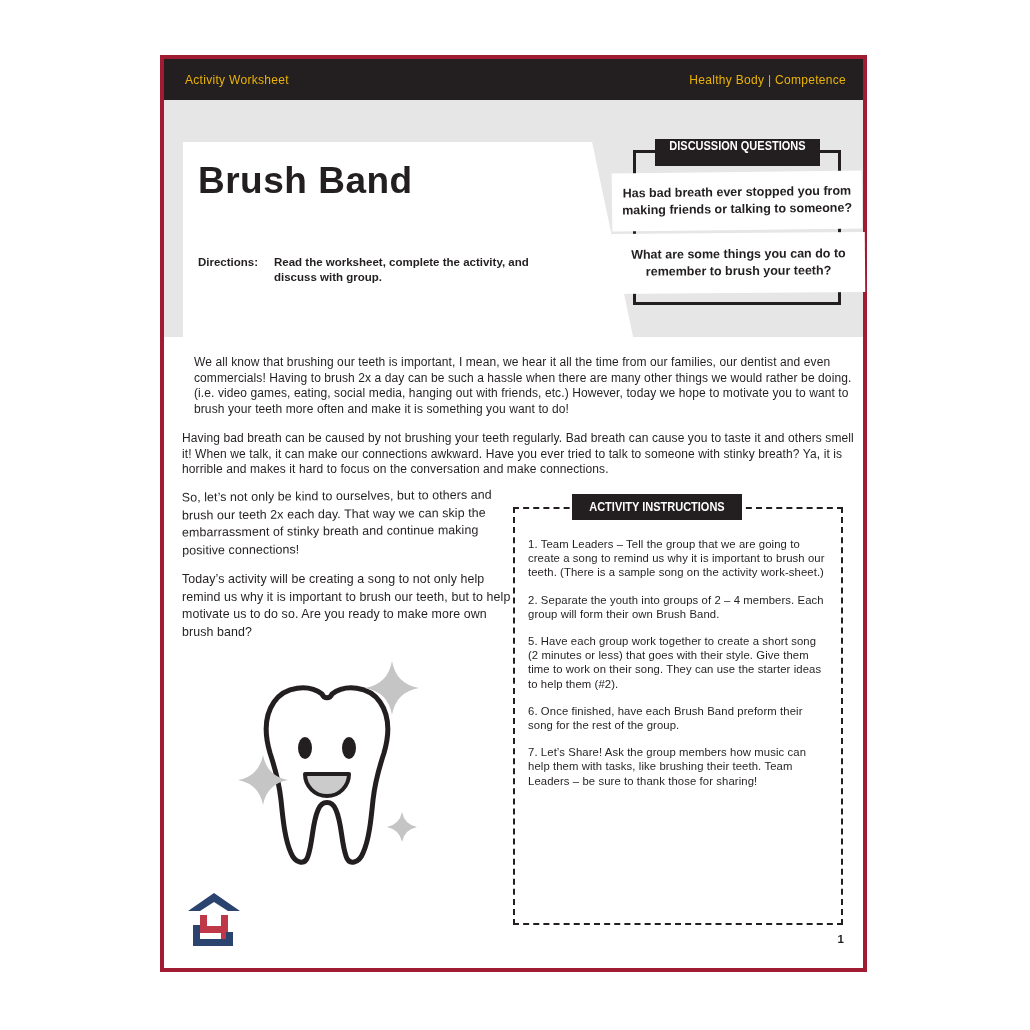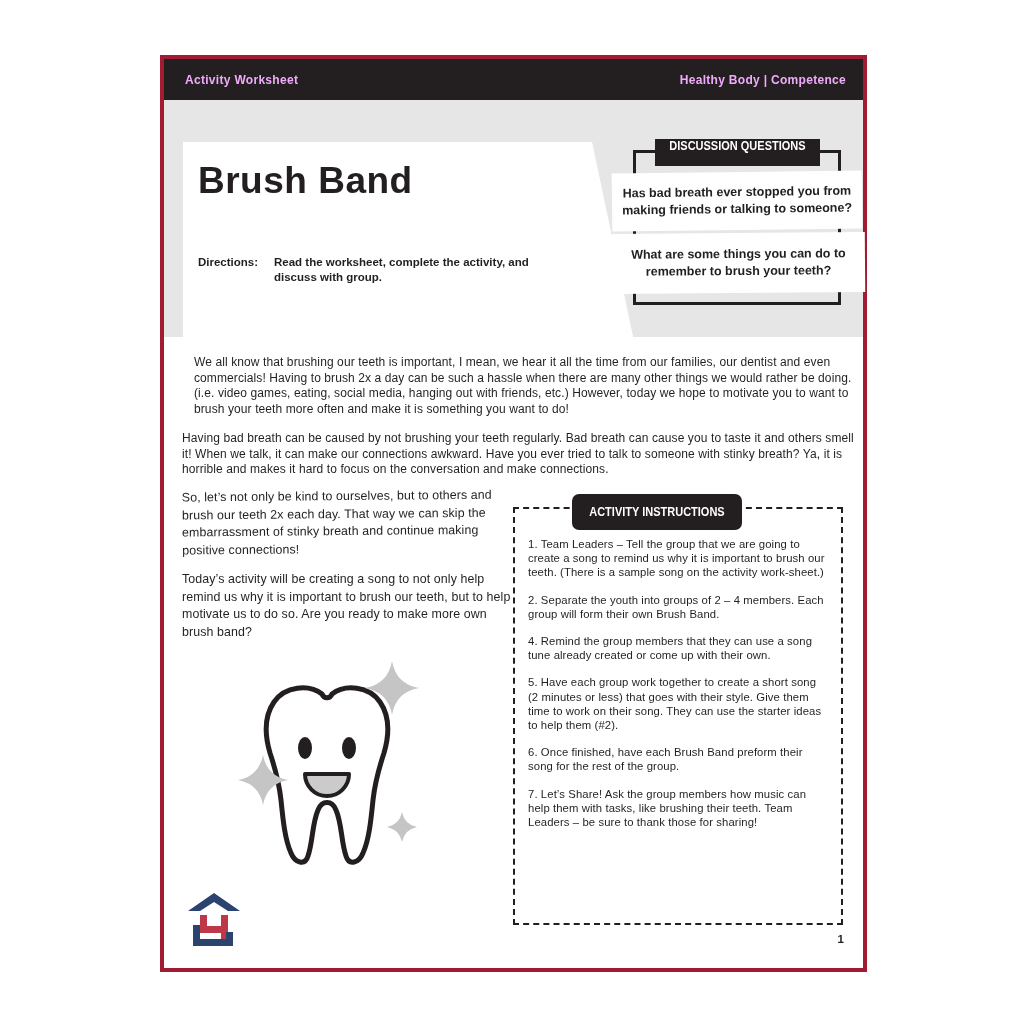--- a/index.html
+++ b/index.html
@@ -10,21 +10,21 @@
   }
   .doc {
     position:absolute; left:160px; top:55px; width:707px; height:917px;
     border:4px solid #a11c33; background:#ffffff;
   }
   
   .header-bar {
     position:absolute; left:0; top:0; width:100%; height:41px; background:#231f20;
     display:flex; align-items:center; justify-content:space-between; padding:0 17px 0 21px;
   }
-  .header-bar span { color:#f0abfc; font-size:12px; font-weight:bold; letter-spacing:.3px; }
+  .header-bar span { color:#eab308; font-size:12px; font-weight:normal; letter-spacing:.3px; }
   
   .gray-band { position:absolute; left:0; top:41px; width:100%; height:237px; background:#e7e6e6; }
   
   .title-card {
     position:absolute; left:19px; top:83px; width:452px; height:204px; background:#ffffff;
     clip-path:polygon(0 0, 90.5% 0, 100% 100%, 0 100%);
   }
   .title-card h1 { position:absolute; left:15px; top:18px; font-size:37px; font-weight:800; letter-spacing:.5px; color:#231f20; }
   .meta-row { position:absolute; left:15px; display:flex; font-size:11.5px; font-weight:bold; line-height:14.5px; }
   .meta-row .lbl { width:76px; flex:0 0 76px; }
@@ -46,22 +46,22 @@
   .dq-card2 { left:448px; top:174px; width:253px; height:60px; transform:rotate(-.4deg); }
   
   .body-p { position:absolute; font-size:12px; line-height:15.5px; letter-spacing:.1px; font-weight:500; }
   .p1 { left:30px; top:296px; width:680px; }
   .p2 { left:18px; top:372px; width:680px; }
   .p3 { left:18px; top:429px; width:332px; font-size:12.4px; line-height:17.5px; transform:rotate(-.5deg); }
   .p4 { left:18px; top:512px; width:332px; font-size:12.4px; line-height:17.5px; }
   
   .ai-box { position:absolute; left:349px; top:448px; width:330px; height:418px; border:2px dashed #231f20; padding:28px 14px 0 13px; }
   .ai-label {
-    position:absolute; left:408px; top:435px; width:170px; height:36px; background:#231f20;
-    display:flex; align-items:center; justify-content:center;border-radius:7px;
+    position:absolute; left:408px; top:435px; width:170px; height:26px; background:#231f20;
+    display:flex; align-items:center; justify-content:center;
   }
   .ai-label span { color:#fff; font-size:12.5px; font-weight:bold; white-space:nowrap; transform:scaleX(.88); }
   .ai-step { font-size:11.3px; line-height:14.2px; letter-spacing:.1px; font-weight:500; margin-bottom:13px; }
   
   .tooth-wrap { position:absolute; left:61px; top:599px; width:220px; height:230px; }
   
   .logo-wrap { position:absolute; left:24px; top:833px; width:52px; height:54px; }
   
   .page-num { position:absolute; left:655px; top:874px; width:25px; text-align:right; font-size:11.5px; font-weight:bold; }
 </style>
@@ -94,21 +94,20 @@
     <div class="dq-card dq-card2">What are some things you can do to remember to brush your teeth?</div>
 
     <div class="body-p p1">We all know that brushing our teeth is important, I mean, we hear it all the time from our families, our dentist and even commercials! Having to brush 2x a day can be such a hassle when there are many other things we would rather be doing. (i.e. video games, eating, social media, hanging out with friends, etc.) However, today we hope to motivate you to want to brush your teeth more often and make it is something you want to do!</div>
     <div class="body-p p2">Having bad breath can be caused by not brushing your teeth regularly. Bad breath can cause you to taste it and others smell it! When we talk, it can make our connections awkward. Have you ever tried to talk to someone with stinky breath? Ya, it is horrible and makes it hard to focus on the conversation and make connections.</div>
     <div class="body-p p3">So, let’s not only be kind to ourselves, but to others and brush our teeth 2x each day. That way we can skip the embarrassment of stinky breath and continue making positive connections!</div>
     <div class="body-p p4">Today’s activity will be creating a song to not only help remind us why it is important to brush our teeth, but to help motivate us to do so. Are you ready to make more own brush band?</div>
 
     <div class="ai-box">
       <div class="ai-step">1. Team Leaders – Tell the group that we are going to create a song to remind us why it is important to brush our teeth. (There is a sample song on the activity work-sheet.)</div>
       <div class="ai-step">2. Separate the youth into groups of 2 – 4 members. Each group will form their own Brush Band.</div>
-      <div class="ai-step">4. Remind the group members that they can use a song tune already created or come up with their own.</div>
       <div class="ai-step">5. Have each group work together to create a short song (2 minutes or less) that goes with their style. Give them time to work on their song. They can use the starter ideas to help them (#2).</div>
       <div class="ai-step">6. Once finished, have each Brush Band preform their song for the rest of the group.</div>
       <div class="ai-step">7. Let’s Share! Ask the group members how music can help them with tasks, like brushing their teeth. Team Leaders – be sure to thank those for sharing!</div>
     </div>
     <div class="ai-label">
       <span>ACTIVITY INSTRUCTIONS</span>
     </div>
 
     <div class="tooth-wrap">
       <svg width="220" height="230" viewBox="0 0 220 230">

